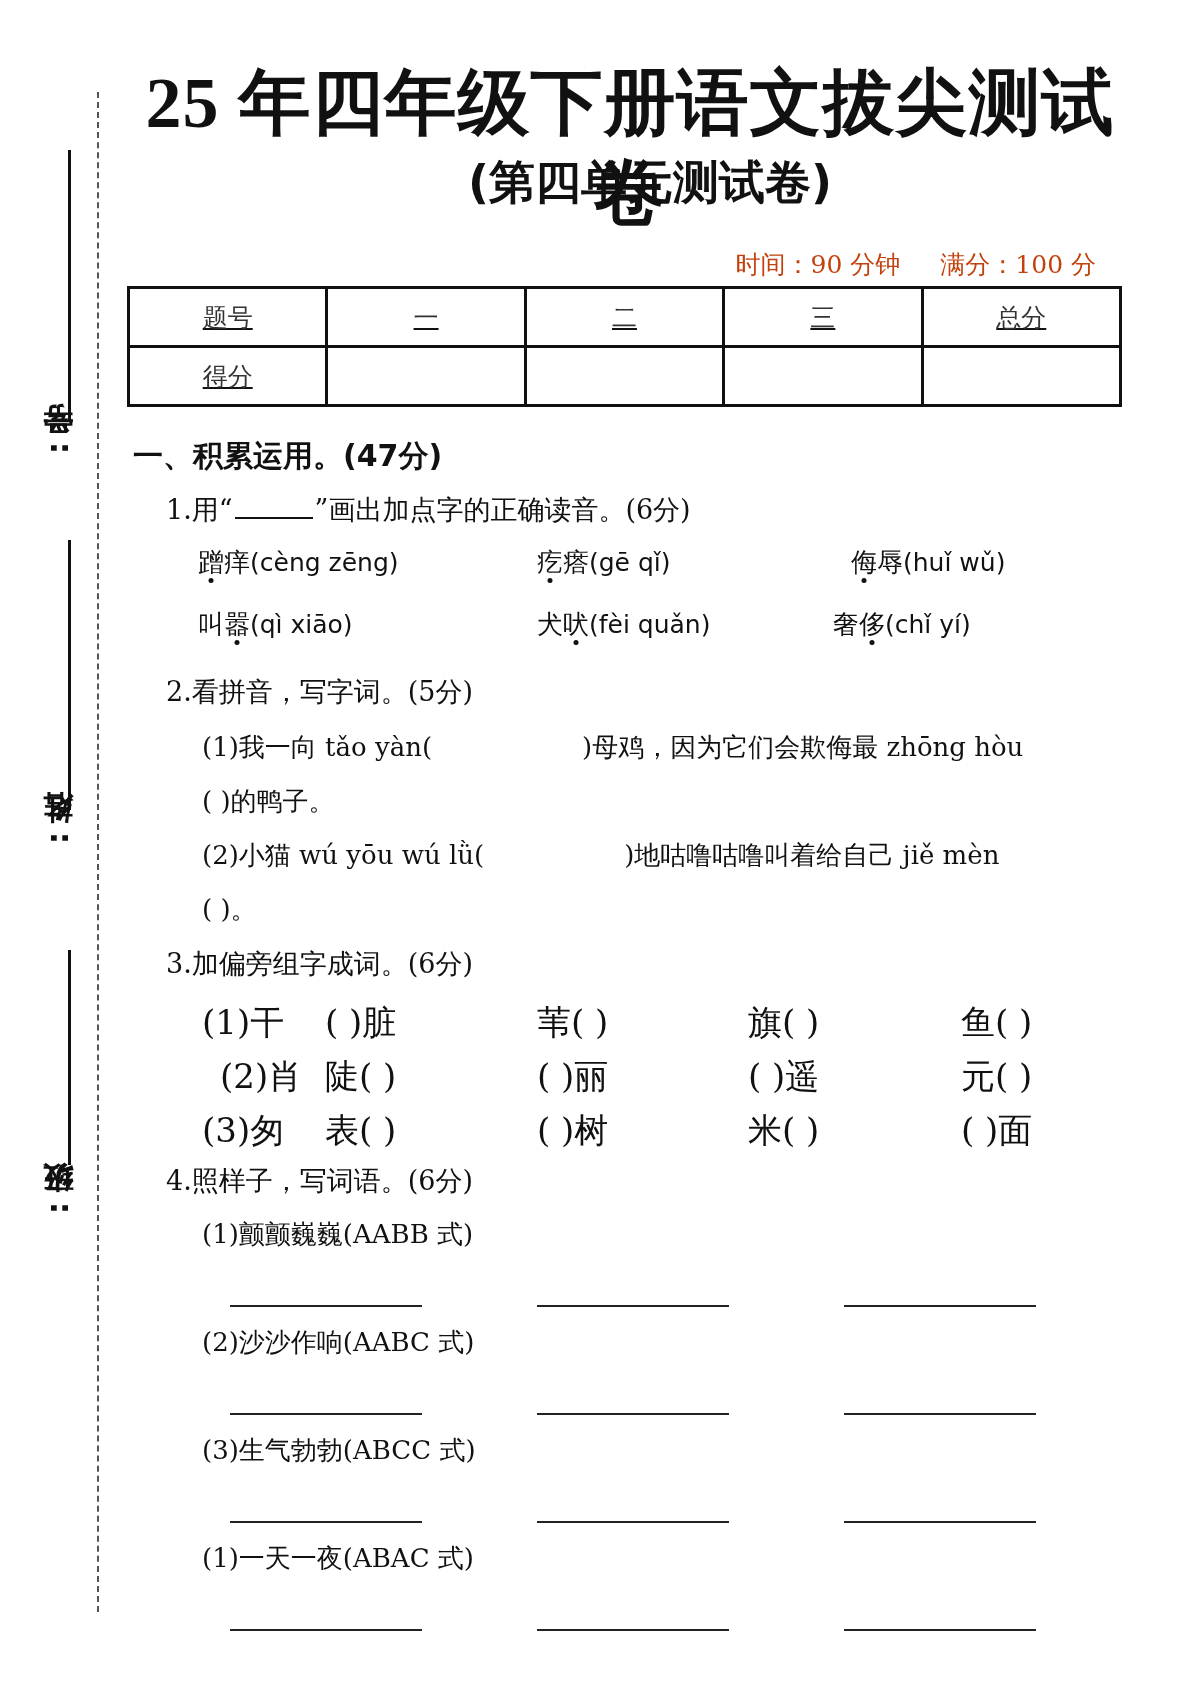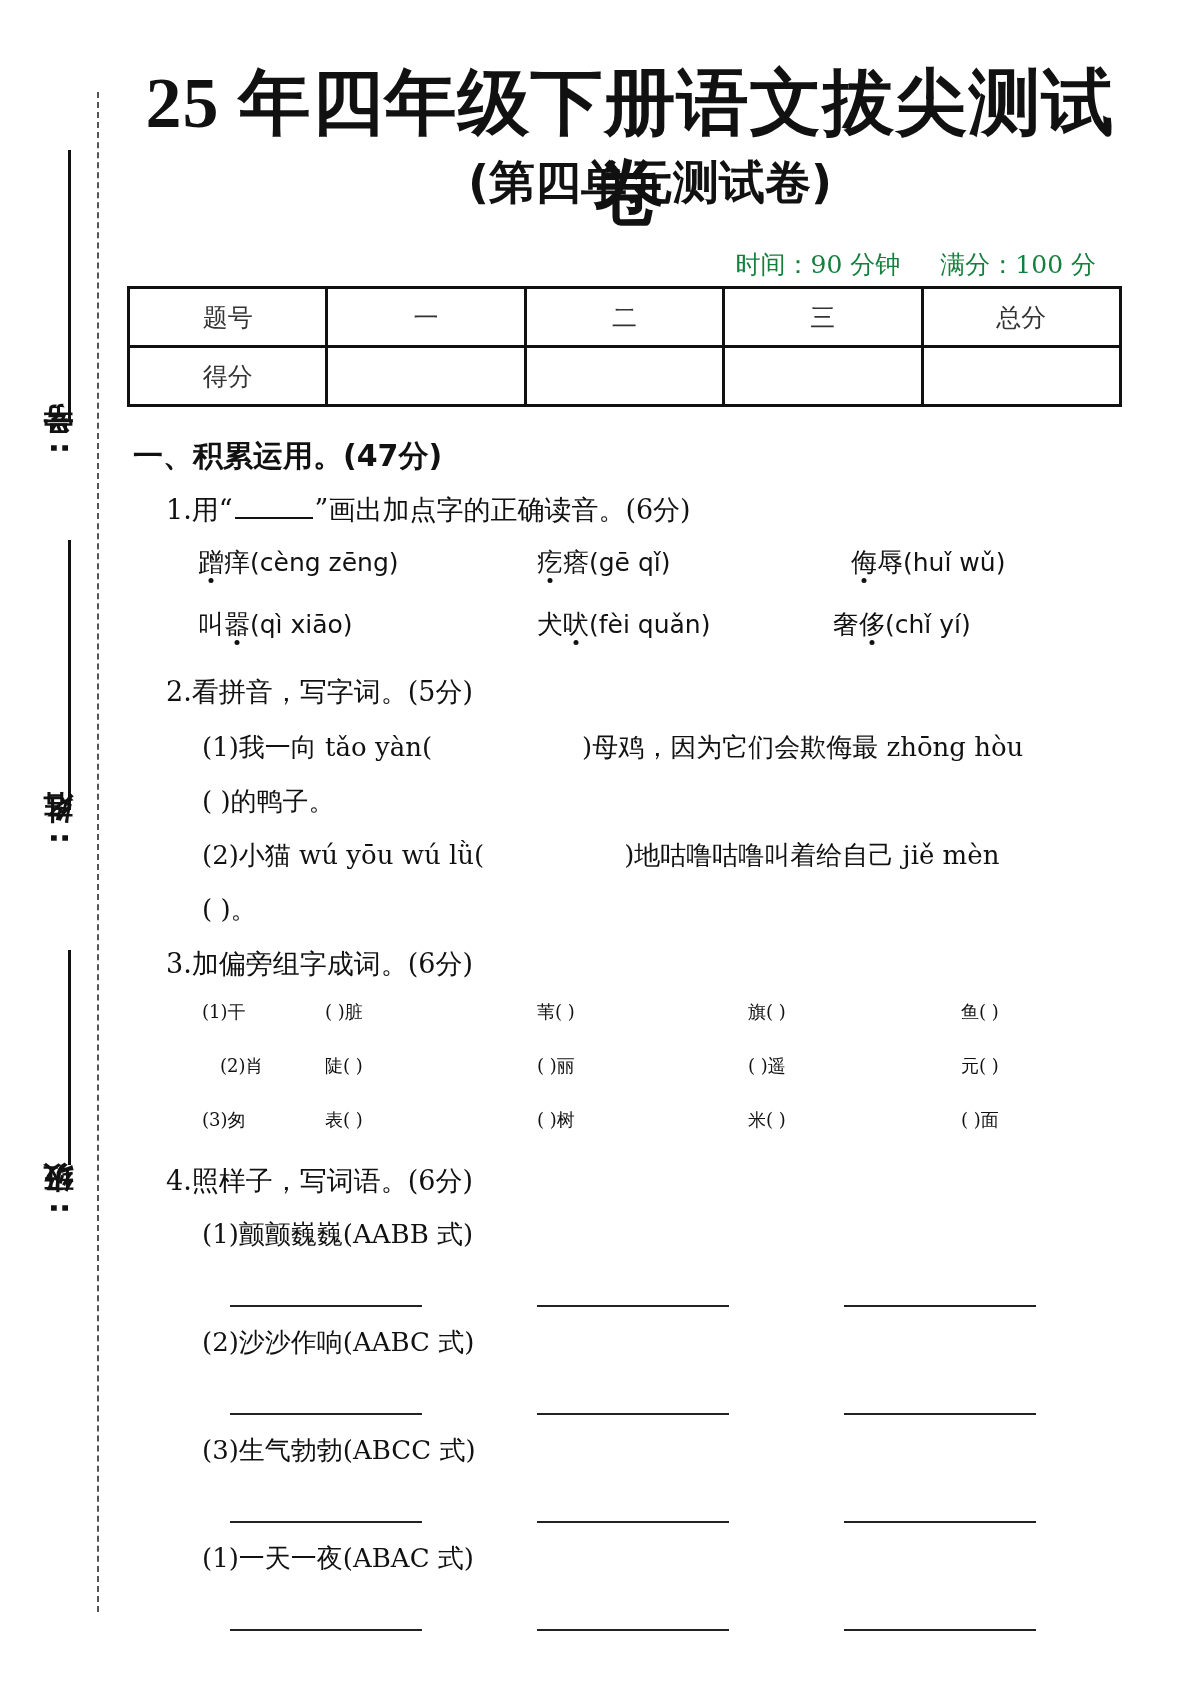--- a/index.html
+++ b/index.html
@@ -6,35 +6,35 @@
   body { width:1191px; height:1684px; position:relative; overflow:hidden; color:#111; font-family:"DejaVu Serif","Liberation Serif",serif; }
 
   
   .binding-line { position:absolute; left:97px; top:92px; height:1520px; border-left:2px dashed #555; }
   .side-field { position:absolute; left:38px; width:40px; display:flex; flex-direction:column; align-items:center; }
   .side-label { writing-mode:vertical-rl; transform:rotate(180deg); font-family:"DejaVu Sans","Liberation Sans",sans-serif; font-weight:bold; font-size:30px; letter-spacing:2px; }
   .side-rule { position:absolute; left:68px; border-left:3px solid #111; }
 
   .title { position:absolute; left:120px; top:58px; width:1020px; text-align:center; font-family:Liberation Serif, serif; font-weight:bold; font-size:72px; letter-spacing:1px; line-height:90px; }
   .subtitle { position:absolute; left:120px; top:150px; width:1020px; text-align:center; font-family:"DejaVu Sans","Liberation Sans",sans-serif; font-weight:bold; font-size:46px; line-height:64px; padding-left:40px; box-sizing:border-box; }
-  .meta { position:absolute; right:95px; top:248px; font-size:25px; color:#15803d; }
+  .meta { position:absolute; right:95px; top:248px; font-size:25px; color:#c2410c; }
   .meta span + span { margin-left:40px; }
 
-  table.score { position:absolute; left:127px; top:286px; width:995px; border-collapse:collapse; }
+  table.score { position:absolute; left:127px; top:286px; width:995px; border-collapse:collapse;text-decoration:underline; }
   table.score td { border:3px solid #111; height:54px; text-align:center; font-size:25px; color:#333; width:20%; }
 
   .section-head { position:absolute; left:133px; top:436px; font-family:"DejaVu Sans","Liberation Sans",sans-serif; font-weight:bold; font-size:30px; }
   .q { position:absolute; left:166px; font-size:27px; white-space:nowrap; }
   .line { position:absolute; font-size:26px; white-space:nowrap; }
   .py { font-family:"DejaVu Sans","Liberation Sans",sans-serif; font-size:25px; }
   .dot { position:relative; }
   .dot::after { content:""; position:absolute; left:50%; bottom:-6px; width:5px; height:5px; background:#111; border-radius:50%; transform:translateX(-50%); }
   .blank { display:inline-block; }
   .underline-q { display:inline-block; width:78px; border-bottom:2px solid #111; height:20px; margin:0 2px; }
-  .cell3 { position:absolute; font-size:18px; white-space:nowrap; }
+  .cell3 { position:absolute; font-size:34px; white-space:nowrap; }
   .wline { position:absolute; width:192px; border-top:2px solid #222; }
 </style>
 </head>
 <body>
 
 <div class="binding-line"></div>
 <div class="side-rule" style="top:150px;height:270px;"></div>
 <div class="side-field" style="top:440px;">
   <span class="side-label">学号:</span>
 </div>

